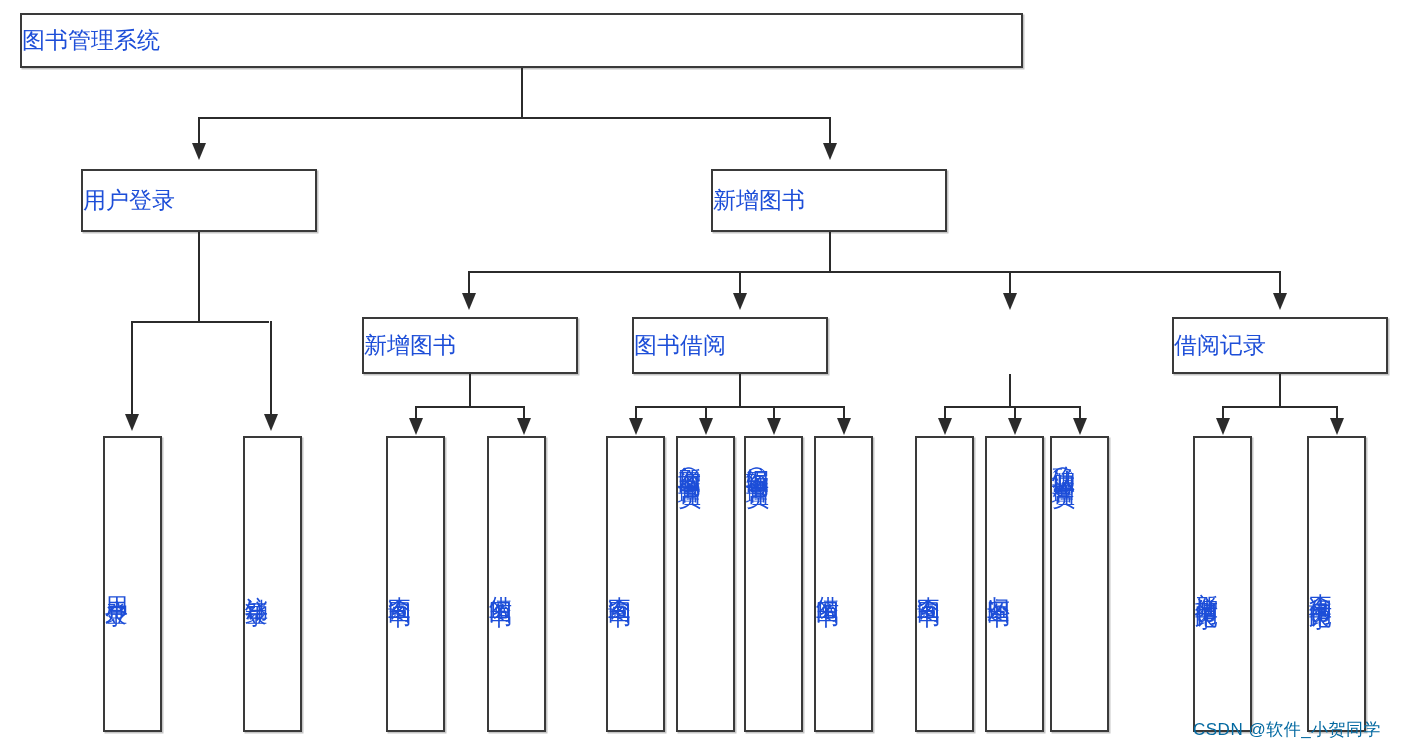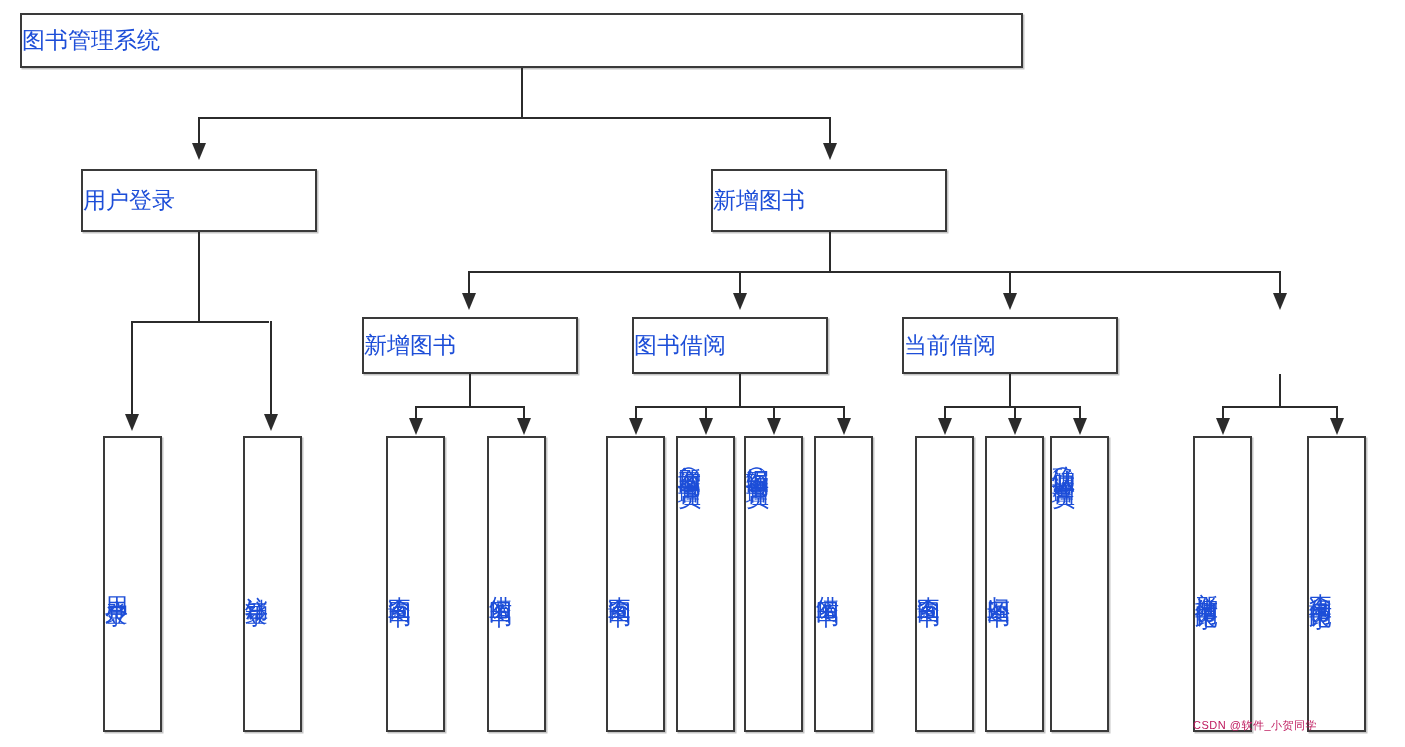--- a/index.html
+++ b/index.html
@@ -70,22 +70,22 @@
     position: absolute;
     width: 0;
     height: 0;
     border-left: 7px solid transparent;
     border-right: 7px solid transparent;
     border-top: 17px solid #2b2b2b;
   }
   
   #watermark {
     position: absolute;
-    font-size: 11px;
-    color: #be185d;
+    font-size: 17px;
+    color: #0369a1;
     white-space: nowrap;
     letter-spacing: 0.5px;
   }
 </style>
 </head>
 <body>
 
 <div id="canvas">
 
   <div class="node root h" style="left:20px; top:13px; width:1003px; height:55px;">
@@ -125,22 +125,22 @@
   <div class="arrow" style="left:1003px; top:293px;"></div>
   <div class="ln v" style="left:1279px; top:271px; width:2px; height:24px;"></div>
   <div class="arrow" style="left:1273px; top:293px;"></div>
 
   <div class="node h" style="left:362px; top:317px; width:216px; height:57px;">
     <span class="label">新增图书</span>
   </div>
   <div class="node h" style="left:632px; top:317px; width:196px; height:57px;">
     <span class="label">图书借阅</span>
   </div>
-  <div class="node h" style="left:902px; top:317px; width:216px; height:57px;">
-    <span class="label">当前借阅</span>
+  <div class="node h" style="left:1172px; top:317px; width:216px; height:57px;">
+    <span class="label">借阅记录</span>
   </div>
 
   <div class="ln v" style="left:469px; top:374px; width:2px; height:33px;"></div>
   <div class="ln h" style="left:415px; top:406px; width:110px; height:2px;"></div>
   <div class="ln v" style="left:415px; top:406px; width:2px; height:14px;"></div>
   <div class="arrow" style="left:409px; top:418px;"></div>
   <div class="ln v" style="left:523px; top:406px; width:2px; height:14px;"></div>
   <div class="arrow" style="left:517px; top:418px;"></div>
 
   <div class="ln v" style="left:739px; top:374px; width:2px; height:33px;"></div>

